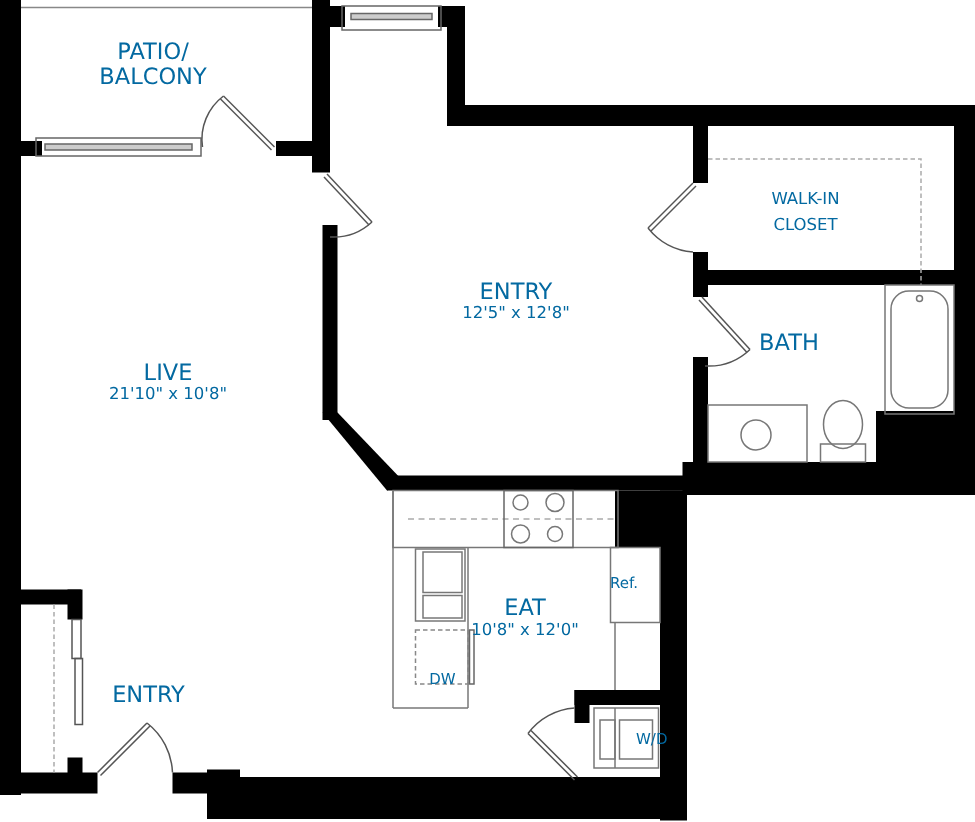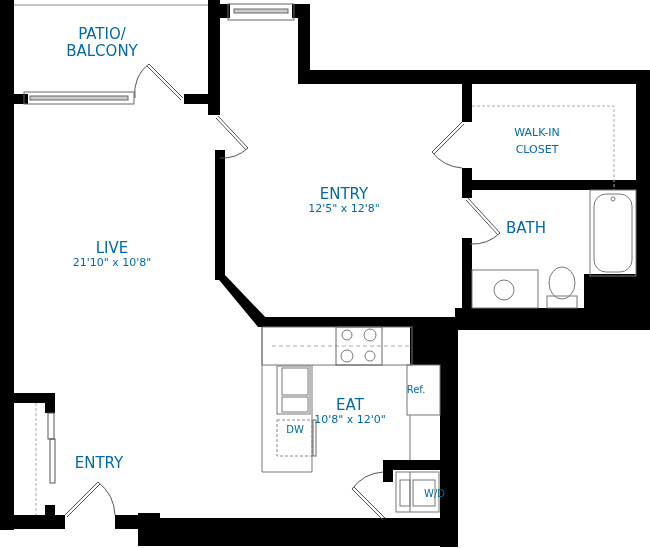--- a/index.html
+++ b/index.html
@@ -180,14 +180,14 @@
 <div class="label room-name" style="left:526px; top:220px;">BATH</div>
 
 <div class="label" style="left:350px; top:397px;">
   <div class="room-name">EAT</div>
   <div class="room-dim">10'8" x 12'0"</div>
 </div>
 
 <div class="label room-name" style="left:99px; top:455px;">ENTRY</div>
 
 <div class="label tiny" style="left:416px; top:384px;">Ref.</div>
-<div class="label tiny" style="left:295px; top:424px;">DW</div>
+<div class="label tiny" style="left:295px; top:448px;">DW</div>
 <div class="label tiny" style="left:424px; top:488px;padding-left:21px;">W/D</div>
 
 </body></html>

